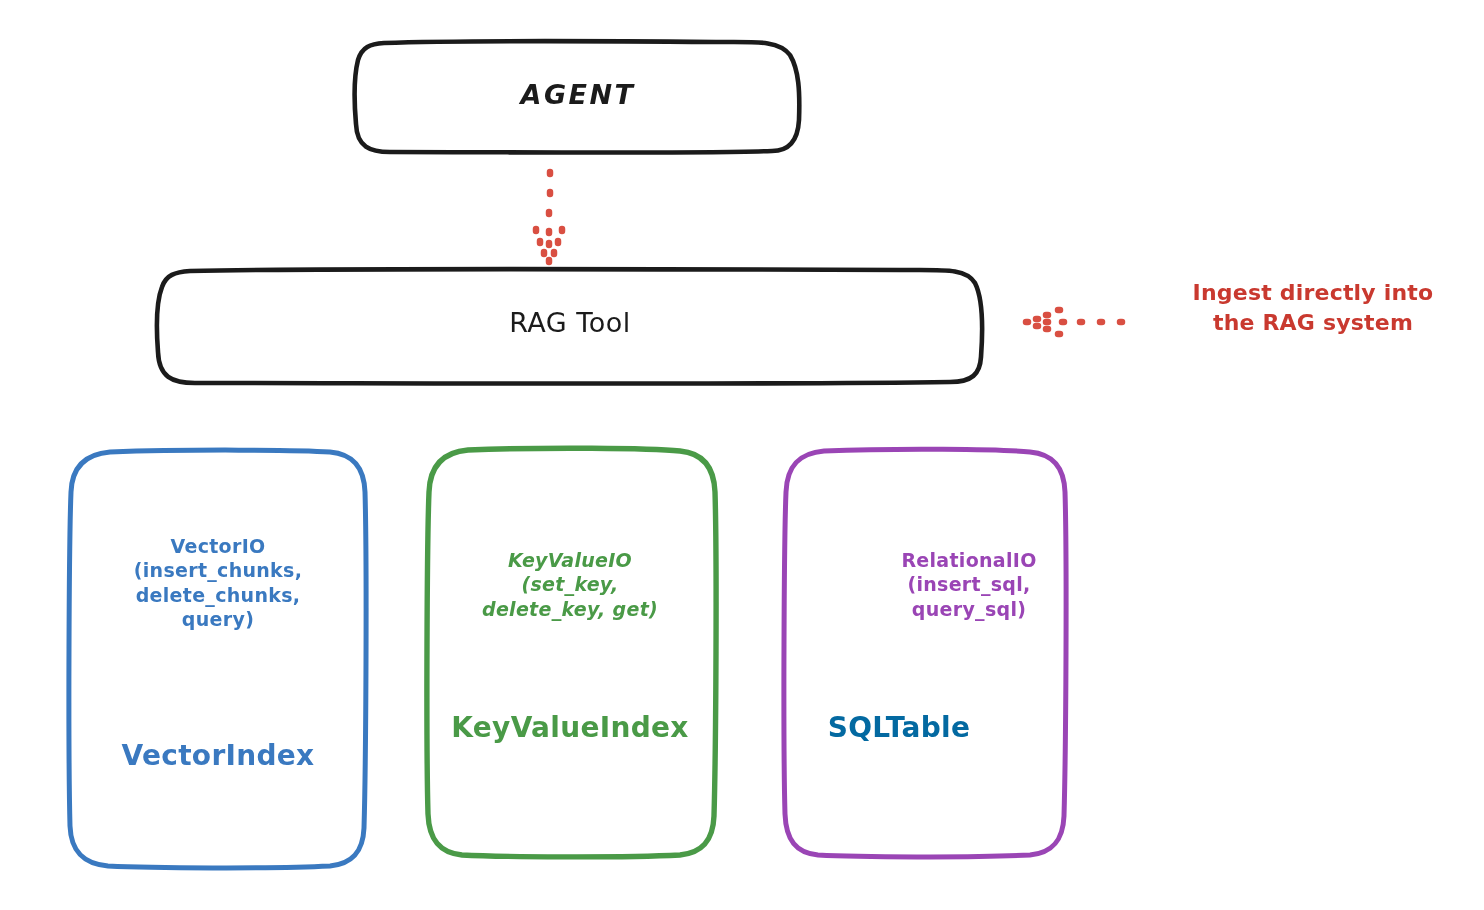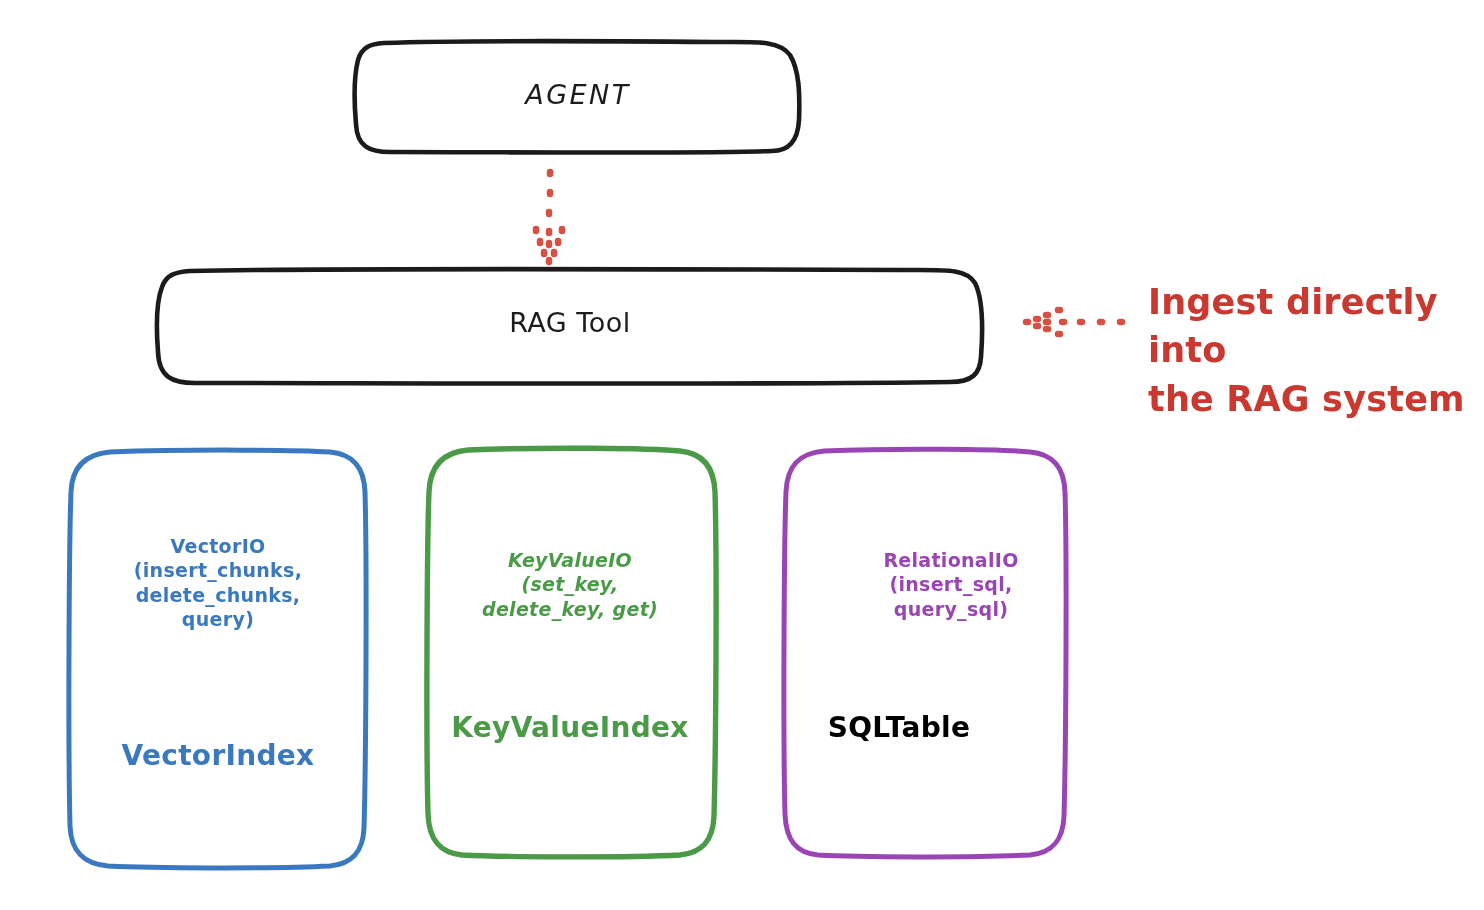--- a/index.html
+++ b/index.html
@@ -39,21 +39,21 @@
     letter-spacing: 0.5px;
   }
 
   
   #agent-label {
     left: 355px;
     top: 78px;
     width: 446px;
     font-size: 27px;
     font-style: italic;
-    font-weight: 400;
+    font-weight: 700;
     letter-spacing: 2.5px;
     color: #1b1b1b;
   }
 
   
   #rag-label {
     left: 158px;
     top: 306px;
     width: 824px;
     font-size: 27px;
@@ -73,30 +73,30 @@
     font-weight: 700;
     letter-spacing: 0.3px;
   }
 
   #vector-api   { left: 72px;  top: 534px; width: 292px; color: #3a79c0; }
   #vector-index { left: 72px;  top: 738px; width: 292px; color: #3a79c0; }
 
   #kv-api       { left: 424px; top: 548px; width: 292px; color: #4a9a47; font-style: italic; }
   #kv-index     { left: 424px; top: 710px; width: 292px; color: #4a9a47; }
 
-  #rel-api      { left: 792px; top: 548px; width: 318px; color: #9a45b5; }
-  #rel-index    { left: 782px; top: 710px; width: 234px; color: #000000; }
+  #rel-api      { left: 810px; top: 548px; width: 318px; color: #9a45b5; }
+  #rel-index    { left: 782px; top: 710px; width: 234px; color: #0369a1; }
 
   
   #ingest-note {
     left: 1148px;
     top: 278px;
     width: 330px;
-    text-align: left;
-    font-size: 35px;
+    text-align: center;
+    font-size: 22px;
     font-weight: 600;
     line-height: 1.38;
     letter-spacing: 0.2px;
     color: #c9392f;
   }
 </style>
 </head>
 <body>
 
 <svg id="canvas" viewBox="0 0 1484 910" xmlns="http://www.w3.org/2000/svg">

